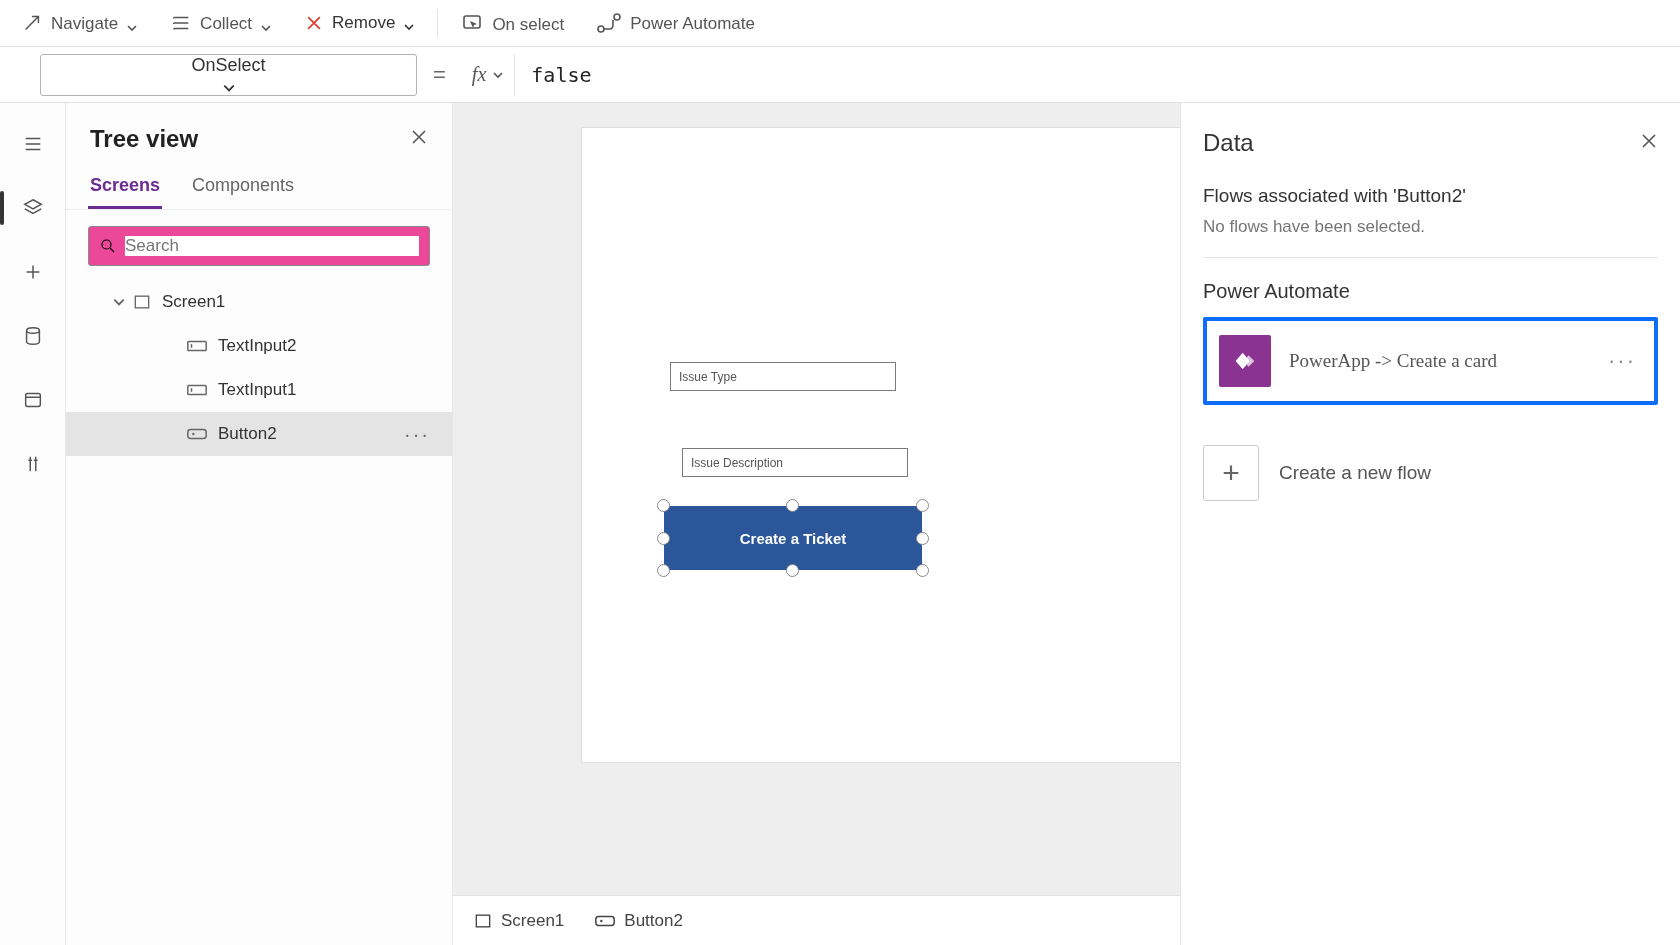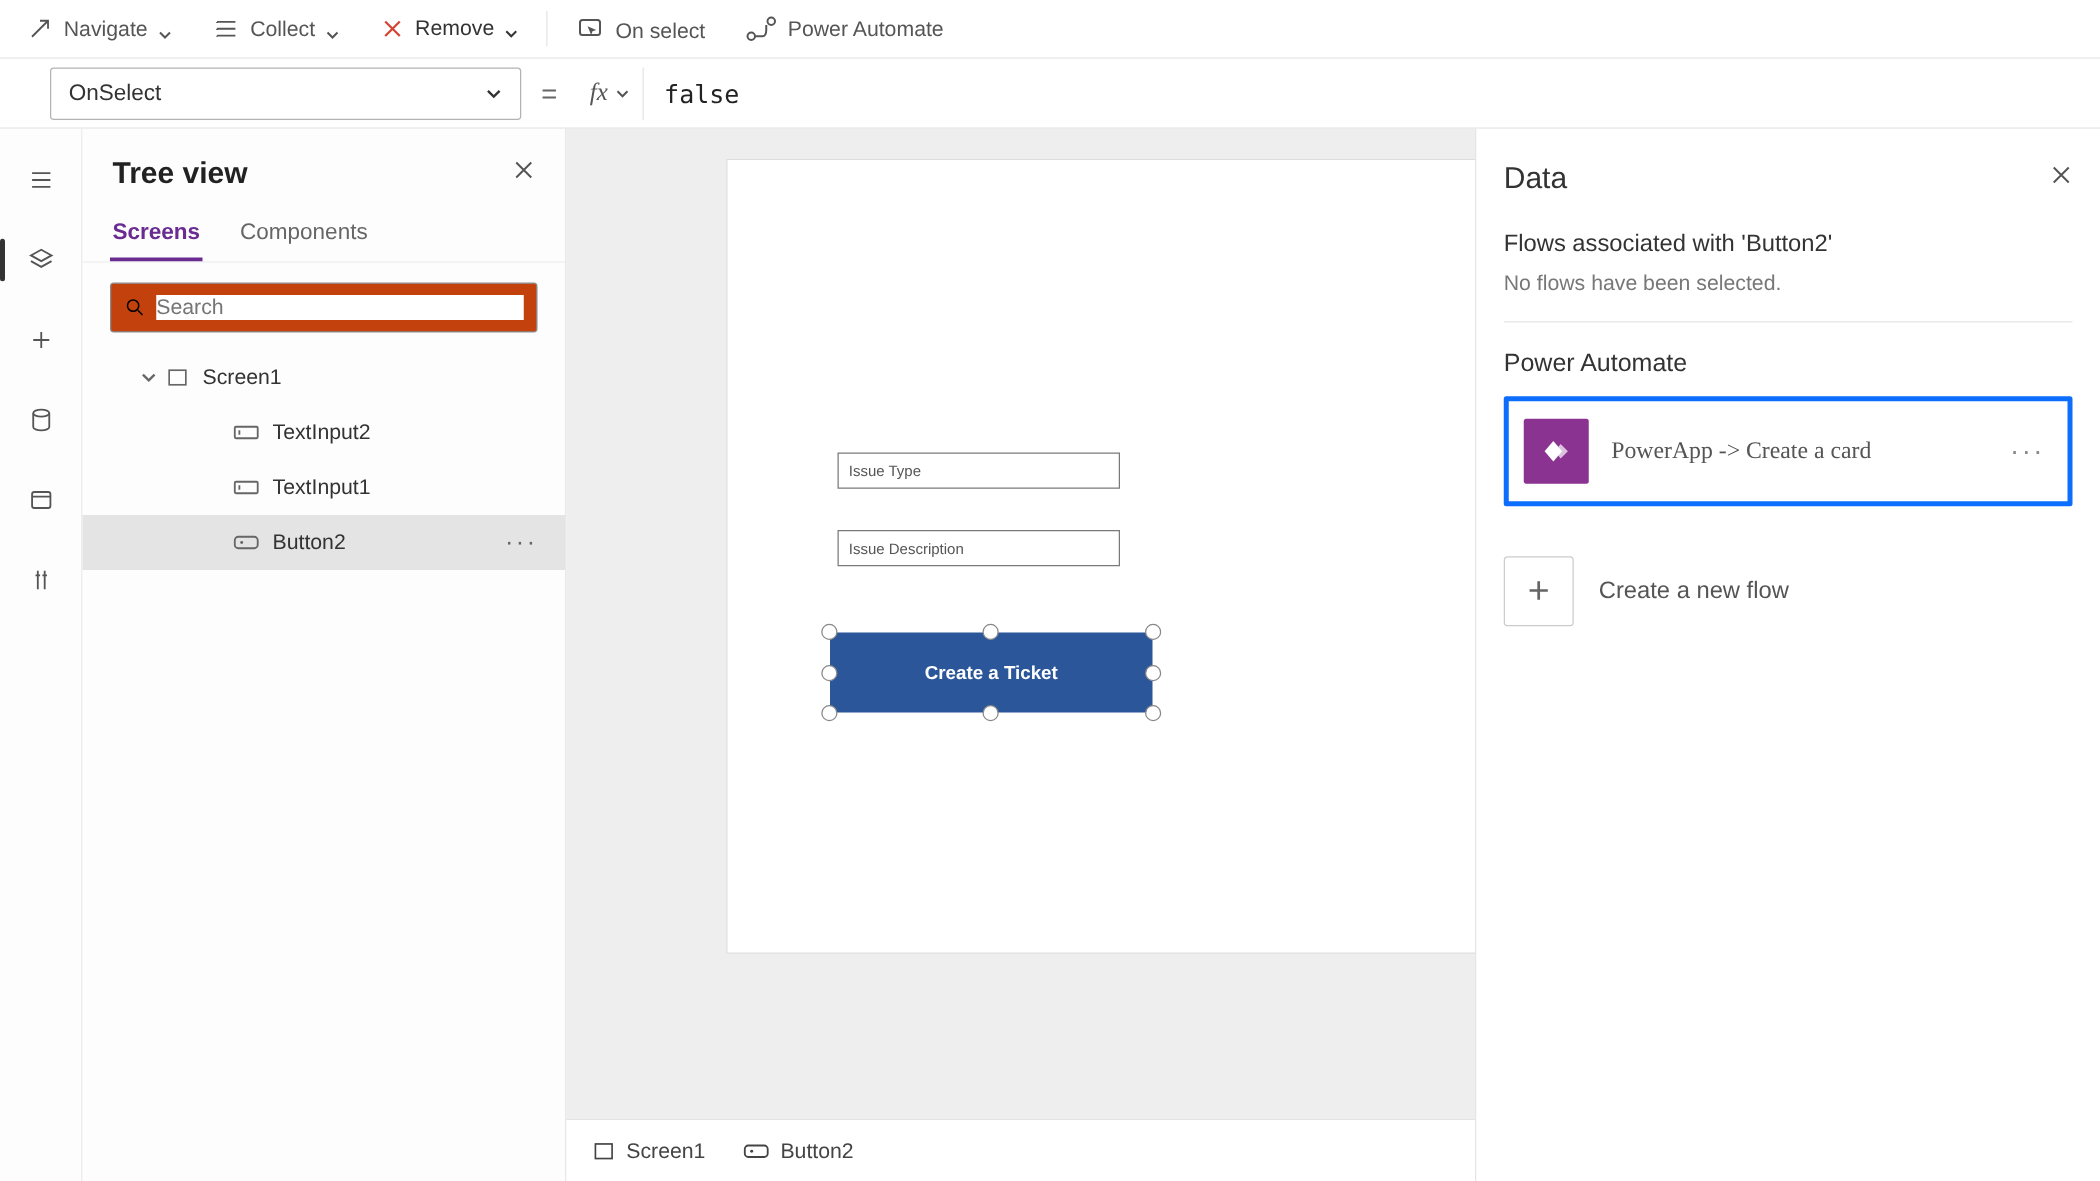--- a/index.html
+++ b/index.html
@@ -56,20 +56,21 @@
       border: 1px solid #b3b3b3;
       border-radius: 3px;
       margin-left: 34px;
       display: flex;
       align-items: center;
       padding: 0 14px;
       font-size: 18px;
       color: #333;
       background: #fff;
       justify-content: space-between;
+      flex-direction: column;
     }
     .eq-sign {
       font-size: 22px;
       color: #666;
       margin: 0 16px;
     }
     .fx-btn {
       display: flex;
       align-items: center;
       padding: 4px 10px;
@@ -165,21 +166,21 @@
       border-bottom: 3px solid #6b2c91;
     }
     .search-box {
       margin: 16px 22px 10px 22px;
       border: 1px solid #8a8a8a;
       border-radius: 3px;
       height: 40px;
       display: flex;
       align-items: center;
       padding: 0 10px;
-      background: #c2410c;
+      background: #ec4899;
     }
     .search-box input {
       border: none;
       outline: none;
       font-size: 17px;
       margin-left: 8px;
       flex: 1;
       color: #666;
     }
     .tree-list { padding: 4px 0; }
@@ -223,21 +224,21 @@
       height: 29px;
       border: 1px solid #7a7a7a;
       font-size: 12px;
       color: #555;
       padding-left: 8px;
       display: flex;
       align-items: center;
       background: #fff;
     }
     .canvas-input.t1 { top: 234px; }
-    .canvas-input.t2 { top: 296px; }
+    .canvas-input.t2 { top: 320px; margin-left: 12px; }
     .canvas-button {
       position: absolute;
       left: 82px;
       top: 378px;
       width: 258px;
       height: 64px;
       background: #2b579a;
       border-radius: 6px;
       color: #fff;
       font-weight: 600;

